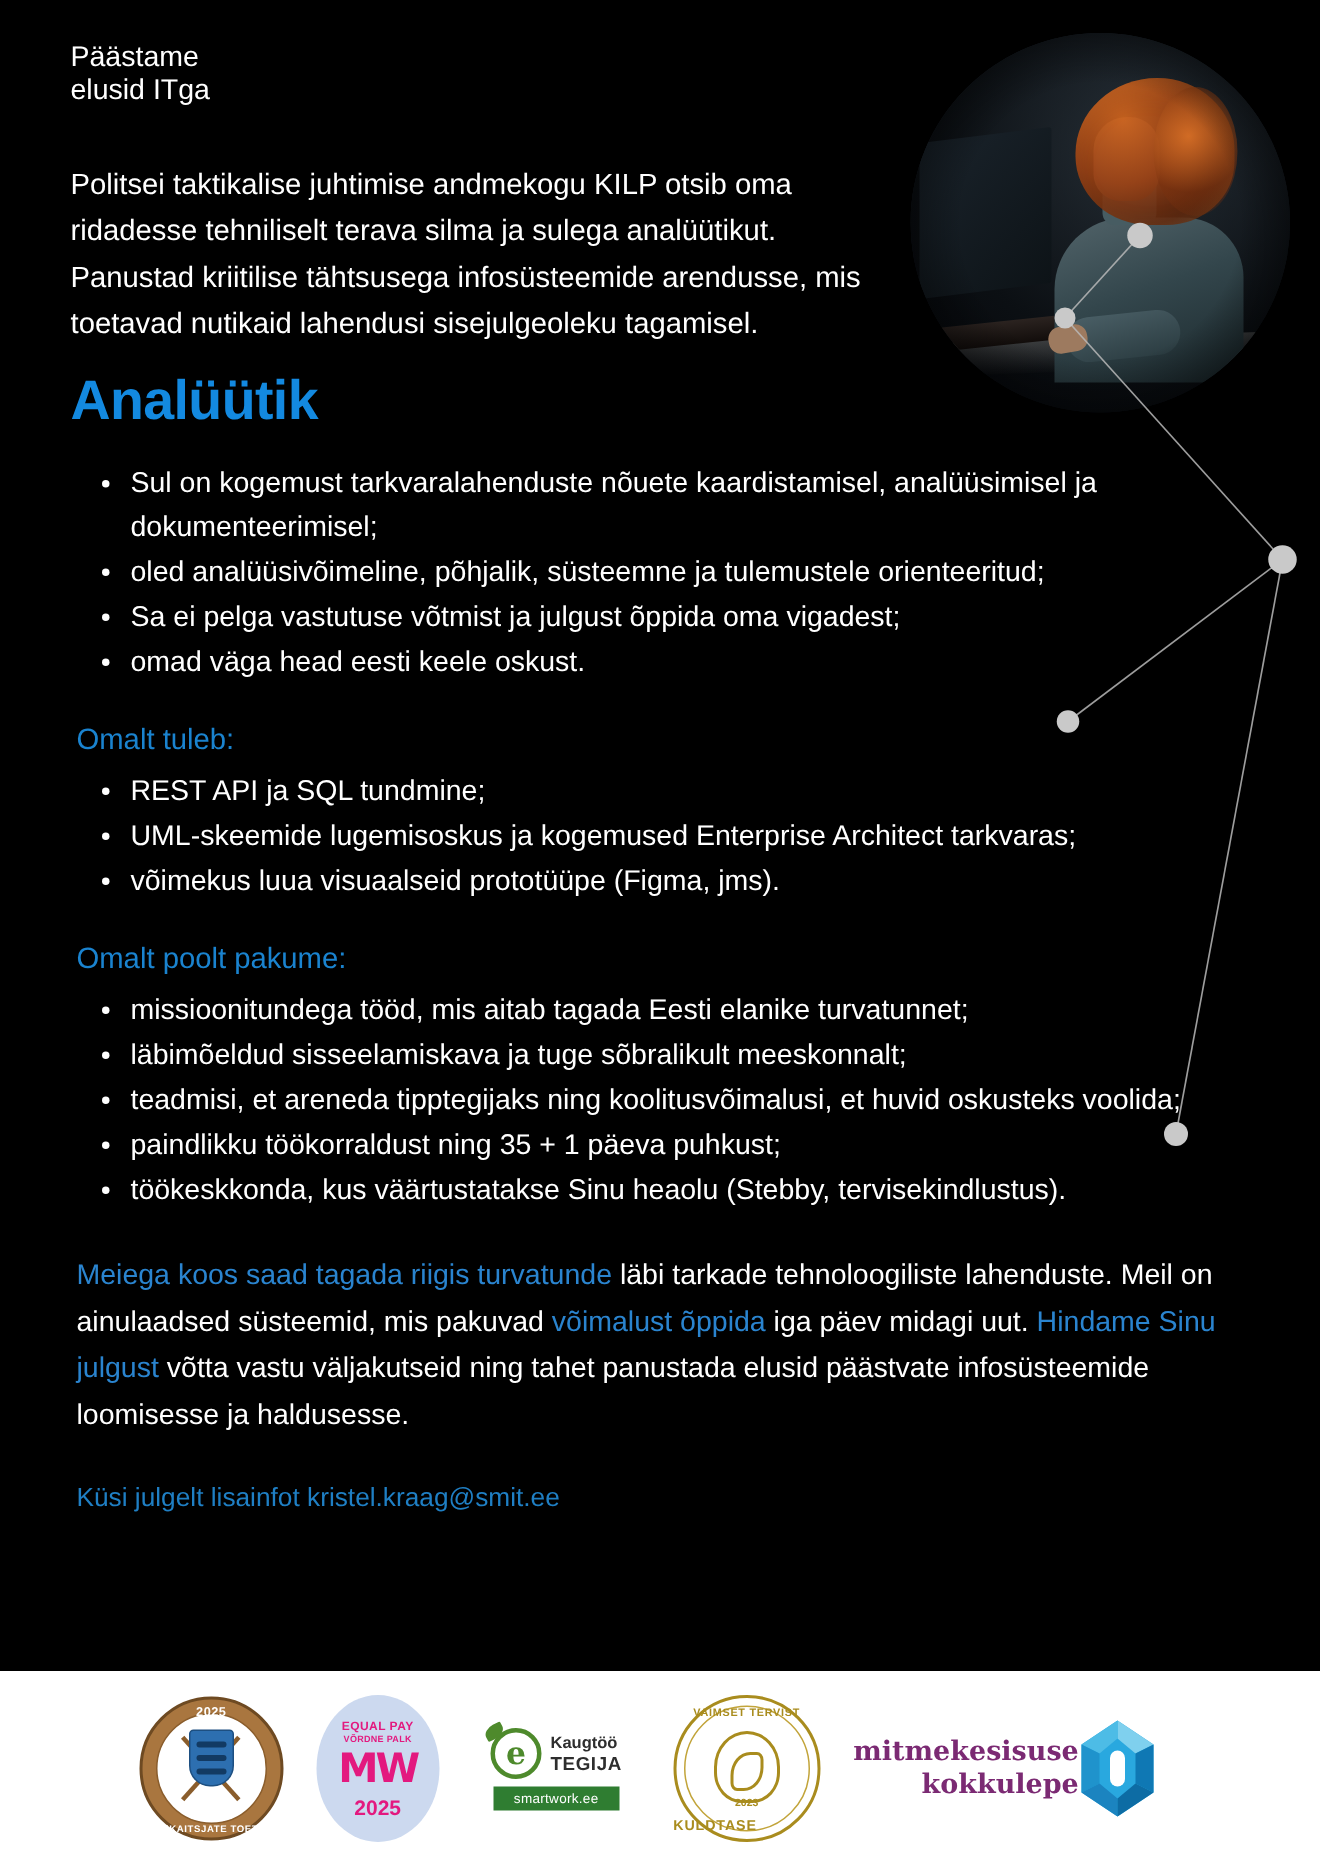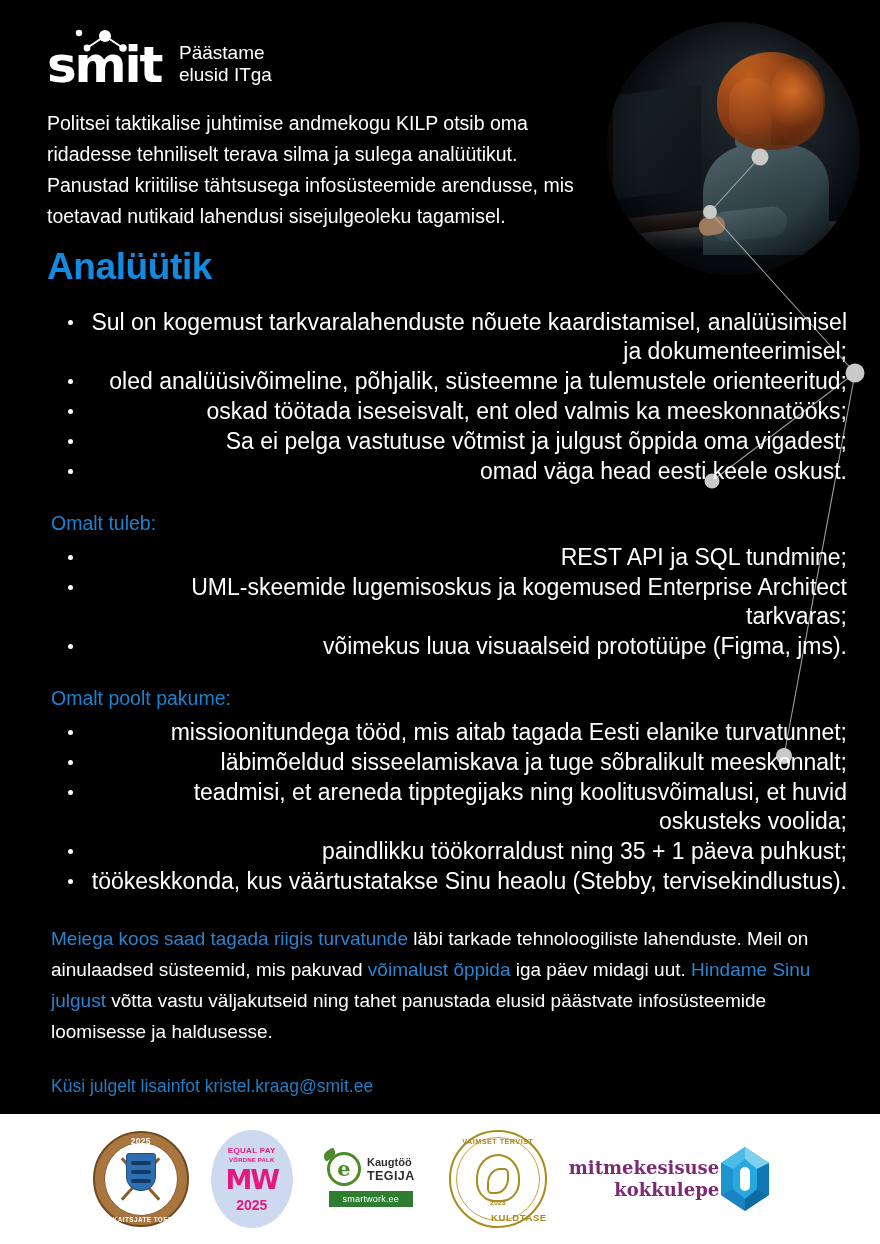--- a/index.html
+++ b/index.html
@@ -204,25 +204,24 @@
     padding-left: 4px;
   }
   ul.bullets {
     list-style: none;
     margin: 0 0 0 0;
     padding: 0;
   }
   ul.bullets li {
     position: relative;
     color: #ffffff;
-    font-size: 23px;
+    font-size: 19px;
     line-height: 29px;
     padding-left: 40px;
     margin-bottom: 1px;
-    text-align: right;
   }
   ul.bullets li::before {
     content: "";
     position: absolute;
     left: 21px;
     top: 12px;
     width: 5px; height: 5px;
     background: #ffffff;
     border-radius: 50%;
   }
@@ -391,21 +390,21 @@
     position: absolute; top: 7px; left: 0; right: 0;
     text-align: center; font-size: 7.2px; font-weight: 700;
     color: #a98c1e; letter-spacing: 0.5px;
   }
   .badge-mental .m-year {
     position: absolute; bottom: 22px; left: 0; right: 0;
     text-align: center; font-size: 7px; font-weight: 700; color: #a98c1e;
   }
   .badge-mental .m-bottom {
     position: absolute; bottom: 5px; left: 0; right: 0;
-    text-align: right; font-size: 9.5px; font-weight: 700;
+    text-align: left; font-size: 9.5px; font-weight: 700;
     color: #a98c1e; letter-spacing: 0.6px;
   }
 
   
   .badge-diversity { display: flex; align-items: center; }
   .badge-diversity .dtext {
     color: #7b2a73;
     font-size: 18px;
     font-weight: 700;
     line-height: 22px;
@@ -444,45 +443,33 @@
     <g fill="#c9c9c9">
       <circle cx="760" cy="157" r="8.5"></circle>
       <circle cx="710" cy="212" r="7"></circle>
       <circle cx="855" cy="373" r="9.5"></circle>
       <circle cx="712" cy="481" r="7.5"></circle>
       <circle cx="784" cy="756" r="8"></circle>
     </g>
   </svg>
 
   <div class="logo-block">
-    <div class="logo-mark">
-      <svg class="logo-nodes" viewBox="0 0 74 30">
-        <line x1="12" y1="20" x2="30" y2="8" stroke="#ffffff" stroke-width="2"></line>
-        <line x1="30" y1="8" x2="48" y2="20" stroke="#ffffff" stroke-width="2"></line>
-        <circle cx="30" cy="8" r="6" fill="#ffffff"></circle>
-        <circle cx="12" cy="20" r="3.4" fill="#ffffff"></circle>
-        <circle cx="48" cy="20" r="3.8" fill="#ffffff"></circle>
-        <circle cx="4" cy="5" r="3.2" fill="#ffffff"></circle>
-      </svg>
-      <div class="logo-word">smit</div>
-    </div>
     <div class="logo-tag">Päästame
 elusid ITga</div>
   </div>
 
   <div class="intro">Politsei taktikalise juhtimise andmekogu KILP otsib oma ridadesse tehniliselt terava silma ja sulega analüütikut. Panustad kriitilise tähtsusega infosüsteemide arendusse, mis toetavad nutikaid lahendusi sisejulgeoleku tagamisel.</div>
 
   <h1 class="job-title">Analüütik</h1>
 
   <div class="content">
 
     <ul class="bullets">
       <li>Sul on kogemust tarkvaralahenduste nõuete kaardistamisel, analüüsimisel ja dokumenteerimisel;</li>
       <li>oled analüüsivõimeline, põhjalik, süsteemne ja tulemustele orienteeritud;</li>
-      <li>oskad töötada iseseisvalt, ent oled valmis ka meeskonnatööks;</li>
       <li>Sa ei pelga vastutuse võtmist ja julgust õppida oma vigadest;</li>
       <li>omad väga head eesti keele oskust.</li>
     </ul>
 
     <div class="gap-sm"></div>
 
     <div class="section-heading">Omalt tuleb:</div>
     <ul class="bullets">
       <li>REST API ja SQL tundmine;</li>
       <li>UML-skeemide lugemisoskus ja kogemused Enterprise Architect tarkvaras;</li>

